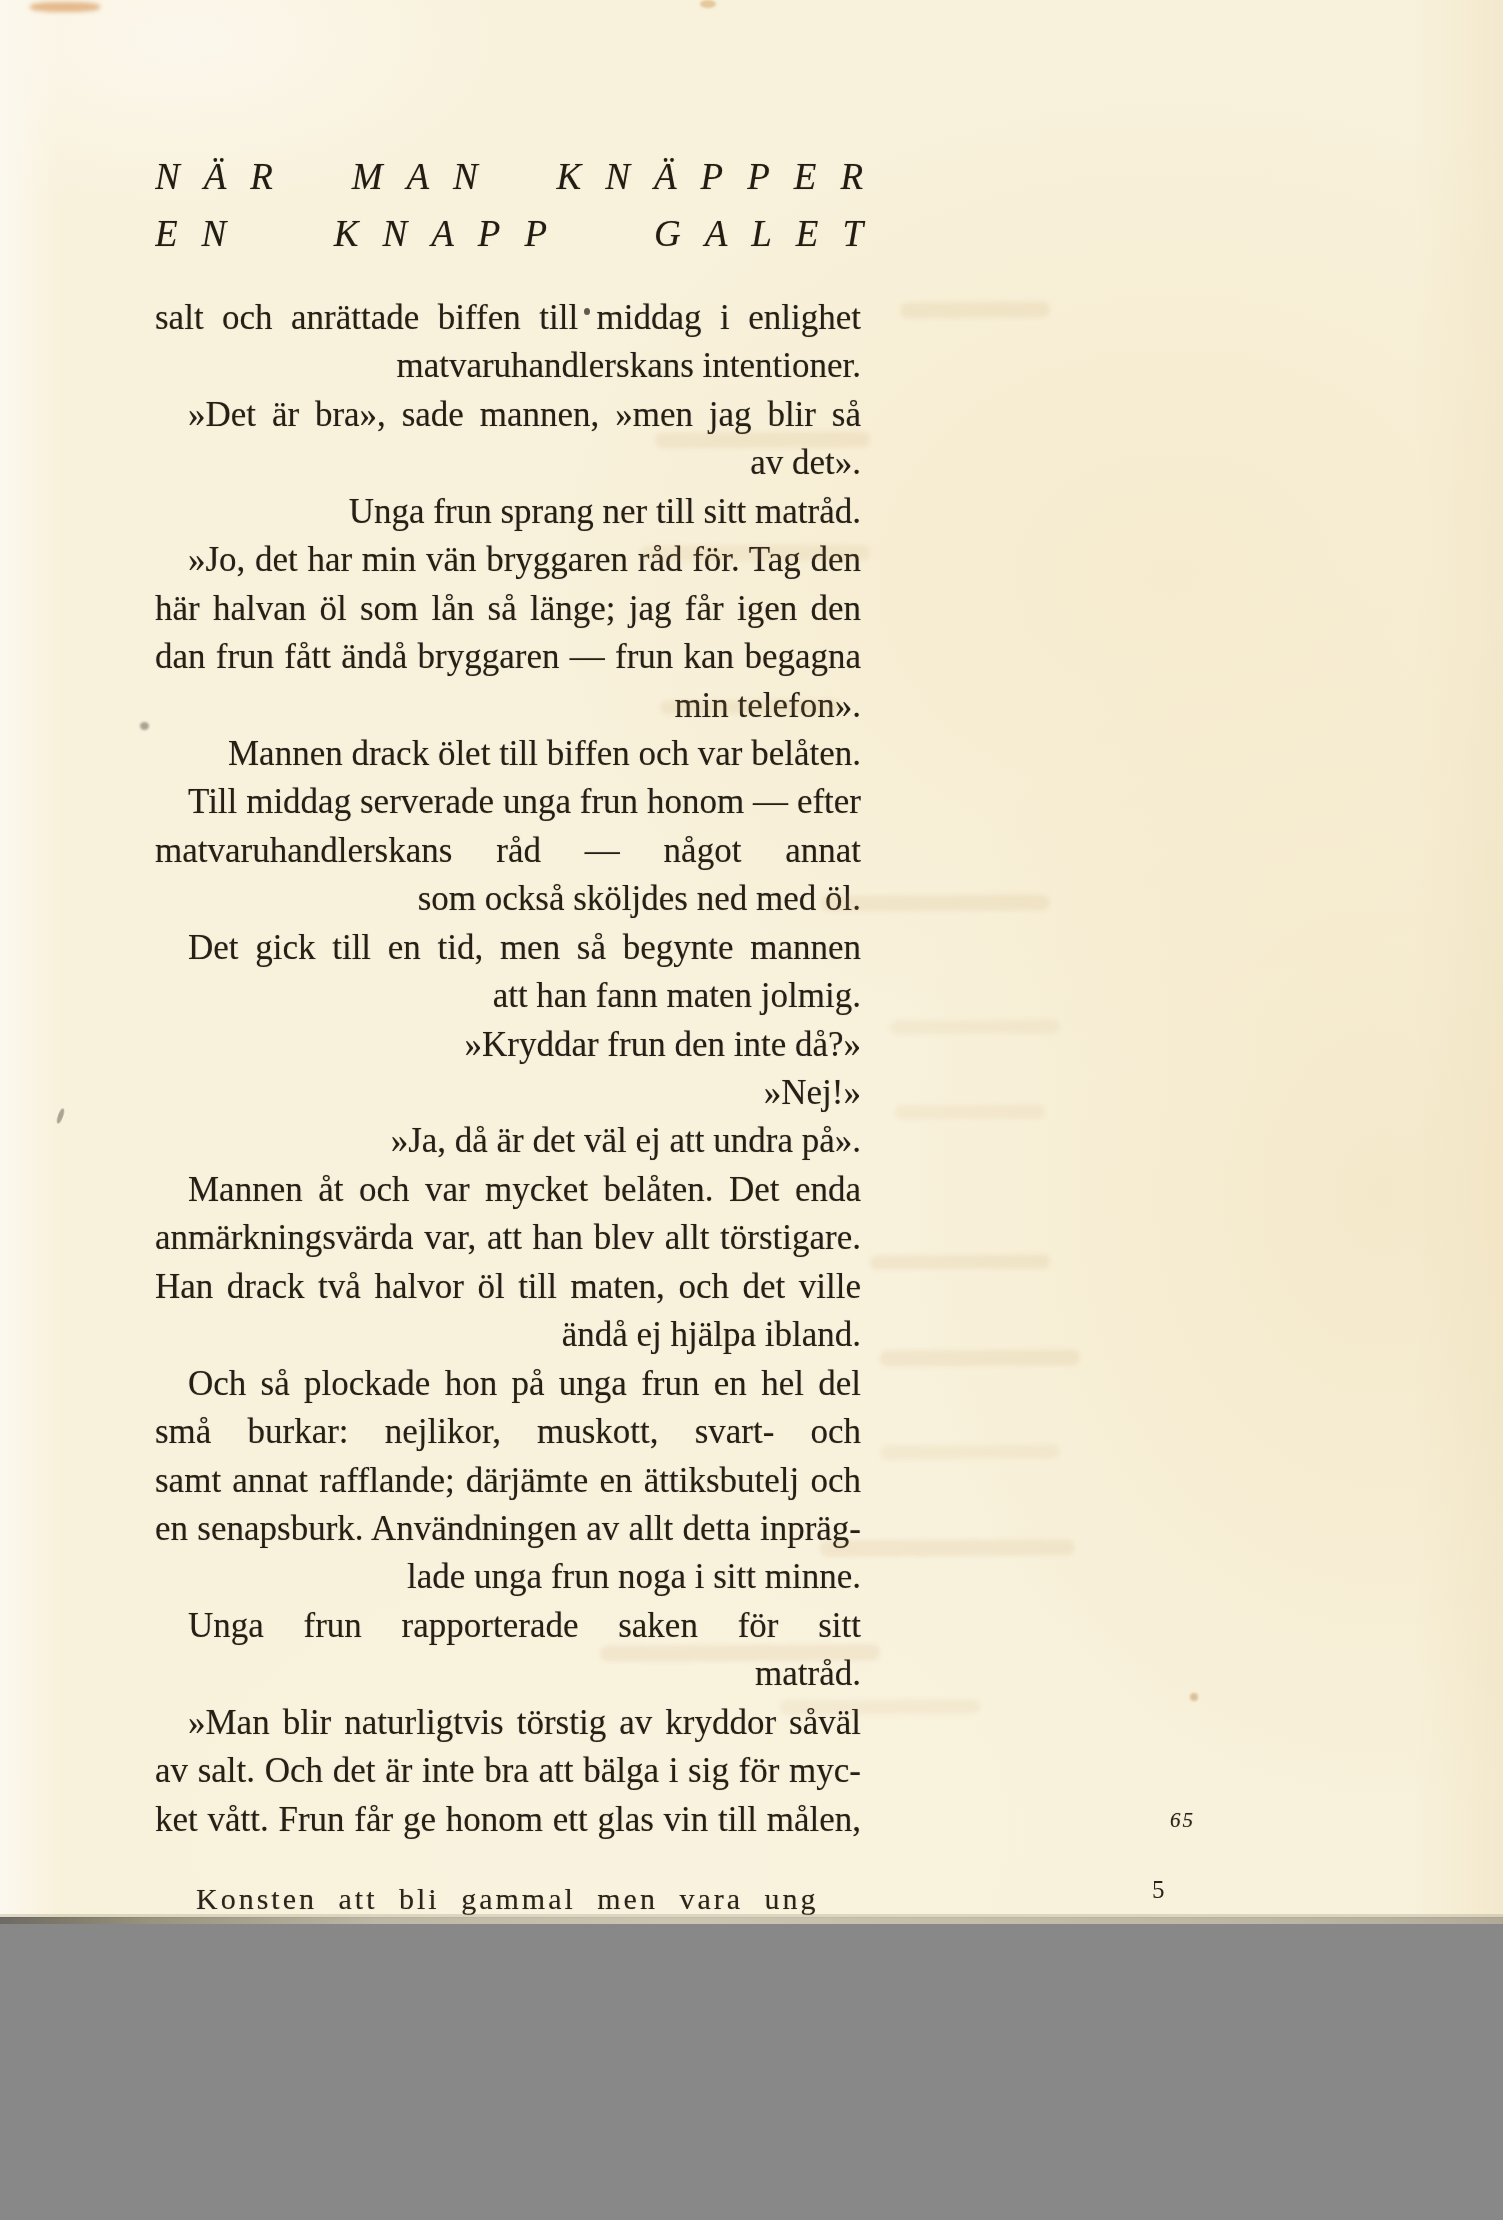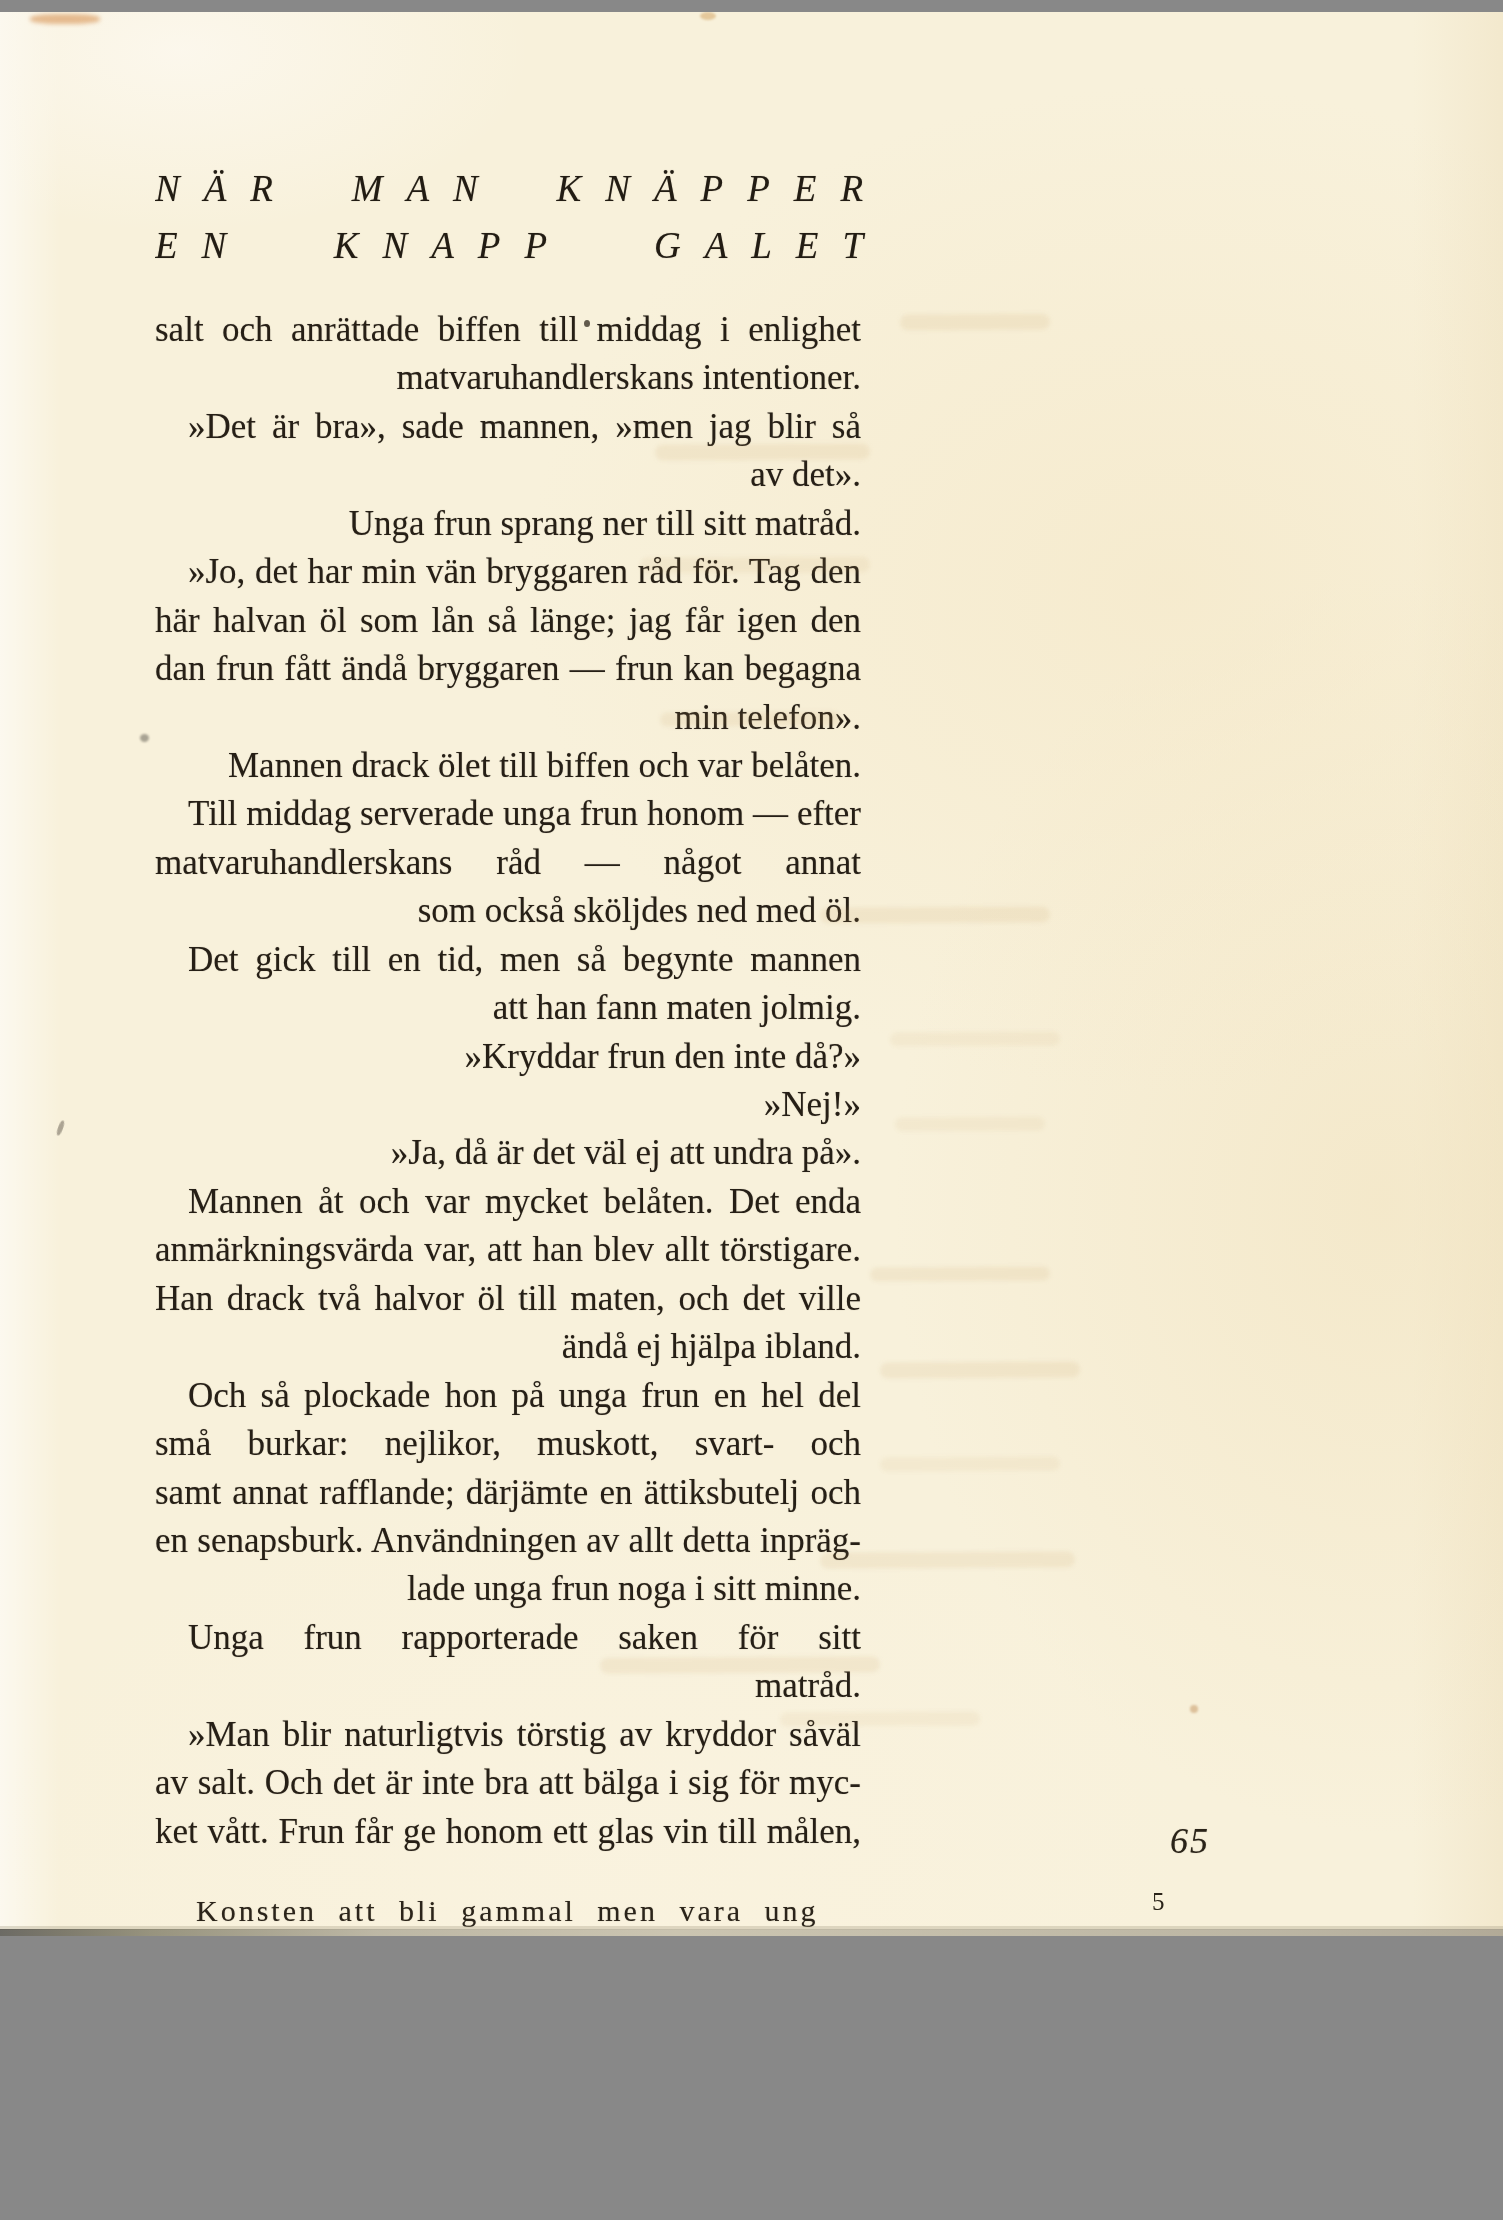--- a/index.html
+++ b/index.html
@@ -1,19 +1,19 @@
 <!DOCTYPE html>
 <html><head>
 <meta charset="utf-8">
 <style>
   html,body { margin:0; padding:0; background:#888; }
   .page {
     position:relative;
     width:1503px; height:1924px;
-    margin:12px auto;
+    margin:0 auto;
     overflow:hidden;
     background-color:#f8f1db;
     background-image:
       radial-gradient(ellipse 500px 260px at 12% 2%, rgba(252,248,238,0.9), transparent 70%),
       radial-gradient(ellipse 900px 700px at 78% 30%, rgba(244,230,196,0.55), transparent 72%),
       radial-gradient(ellipse 700px 900px at 92% 62%, rgba(240,224,186,0.5), transparent 70%),
       radial-gradient(ellipse 800px 500px at 40% 95%, rgba(250,243,224,0.7), transparent 75%),
       linear-gradient(to right, rgba(255,255,255,0.55), rgba(255,255,255,0) 4%),
       linear-gradient(to left, rgba(235,220,185,0.4), rgba(255,255,255,0) 6%);
     font-family:"Liberation Serif", serif;
@@ -37,21 +37,21 @@
     color:#261f16;
     text-shadow:0 0 1px rgba(38,31,22,0.38);
   }
   .line { height:48.45px; line-height:48.45px; overflow:hidden; text-align:right; }
   .line.j { text-align:justify; }
   .line.j::after { content:""; display:inline-block; width:100%; height:0; }
   .line.ind { text-indent:33px; }
   
   .page-num {
     position:absolute; left:1170px; top:1808px;
-    font-size:36px; font-style:italic; letter-spacing:2px;
+    font-size:21px; font-style:italic; letter-spacing:2px;
     color:#2a2318; text-shadow:0 0 1px rgba(42,35,24,0.4);
   }
   .running-title {
     position:absolute; left:196px; top:1882px;
     font-size:30px; letter-spacing:3px; word-spacing:11px;
     color:#2b241a; text-shadow:0 0 1px rgba(43,36,26,0.35);
   }
   .sig-num {
     position:absolute; left:1152px; top:1876px;
     font-size:25px; color:#2b241a;

